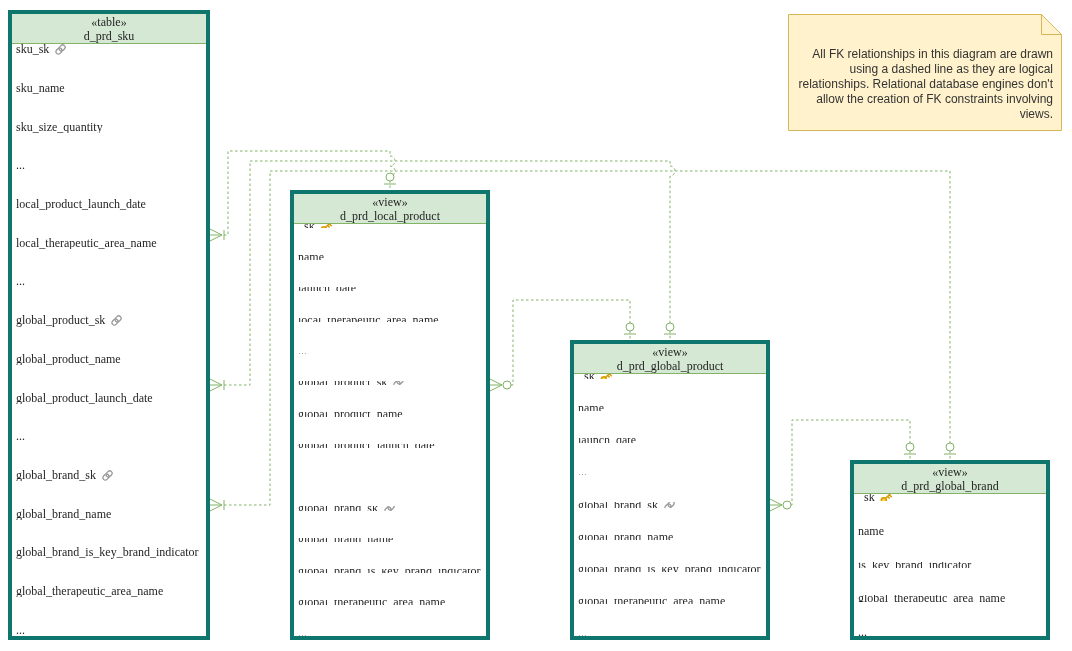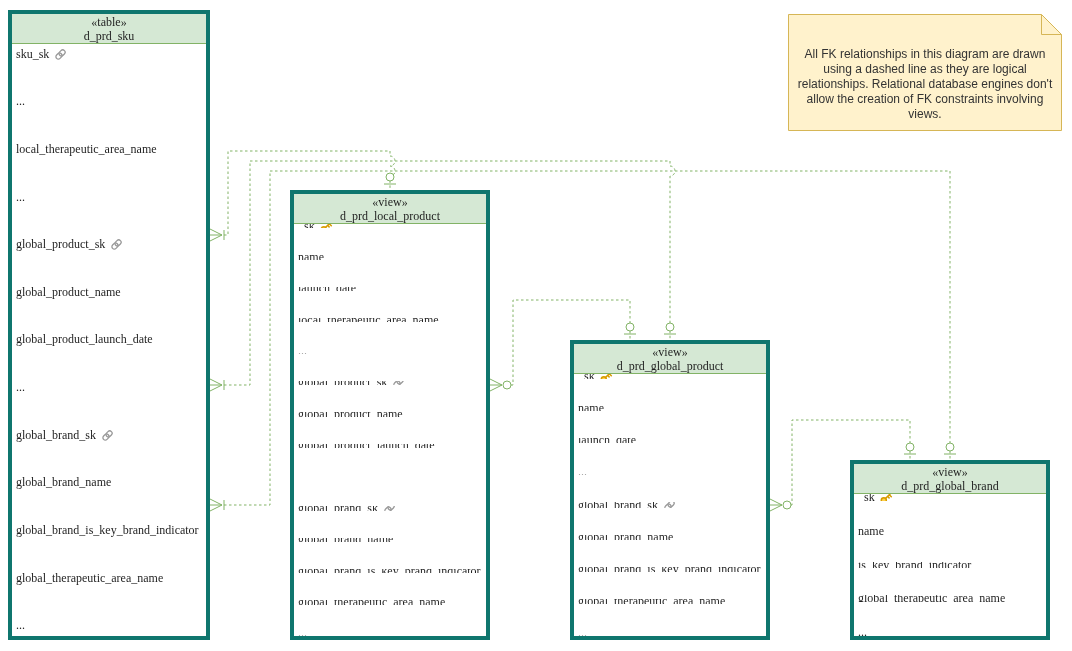--- a/index.html
+++ b/index.html
@@ -35,21 +35,30 @@
           <span class="icon">
             <svg width="13" height="13" viewBox="0 0 13 13">
               <g transform="rotate(-45 6.5 6.5)" stroke="#999999" stroke-width="1.3" fill="none">
                 <rect x="1" y="4.1" width="6.6" height="4.8" rx="2.4"></rect>
                 <rect x="5.4" y="4.1" width="6.6" height="4.8" rx="2.4"></rect>
               </g>
             </svg>
           </span>
         </div>
         <div class="field-row">
-          <span>...</span>
+          <span>sku_name</span>
+        </div>
+        <div class="field-row">
+          <span>sku_size_quantity</span>
+        </div>
+        <div class="field-row">
+          <span>...</span>
+        </div>
+        <div class="field-row">
+          <span>local_product_launch_date</span>
         </div>
         <div class="field-row">
           <span>local_therapeutic_area_name</span>
         </div>
         <div class="field-row">
           <span>...</span>
         </div>
         <div class="field-row">
           <span>global_product_sk</span>
           <span class="icon">
@@ -249,21 +258,21 @@
         <div class="field-row">
           <span>...</span>
         </div>
       </div>
     </div>
     <div class="note" style="left: 788px; top: 14px; width: 274px; height: 117px;">
       <svg class="note-svg" width="274" height="117">
         <path d="M0.5,0.5 H253.5 L273.5,20.5 V116.5 H0.5 Z" fill="#FFF2CC" stroke="#D6B656"></path>
         <path d="M253.5,0.5 V20.5 H273.5" fill="none" stroke="#D6B656"></path>
       </svg>
-      <div class="note-text" style="width: 256px; height: 141px;">All FK relationships in this diagram are drawn using a dashed line as they are logical relationships. Relational database engines don't allow the creation of FK constraints involving views.</div>
+      <div class="note-text" style="width: 256px; height: 141px; text-align: right;">All FK relationships in this diagram are drawn using a dashed line as they are logical relationships. Relational database engines don't allow the creation of FK constraints involving views.</div>
     </div>
     <svg id="relationship-layer" width="1072" height="651">
       <g>
         <path d="M224,235 L228,235 L228,151 L390,151 L390,156 A5,5 0 0 1 390,166 L390,166 A5,5 0 0 1 390,176 L390,190" fill="none" stroke="#82B366" stroke-width="1" stroke-dasharray="2.5 2.5"></path>
         <path d="M222,235 L210,229 M222,235 L210,235 M222,235 L210,241" fill="none" stroke="#82B366" stroke-width="1"></path>
         <path d="M224,230 L224,240" stroke="#82B366" stroke-width="1"></path>
         <circle cx="390" cy="177" r="4" fill="#ffffff" stroke="#82B366" stroke-width="1"></circle>
         <path d="M384,184 L396,184" stroke="#82B366" stroke-width="1"></path>
       </g>
       <g>

